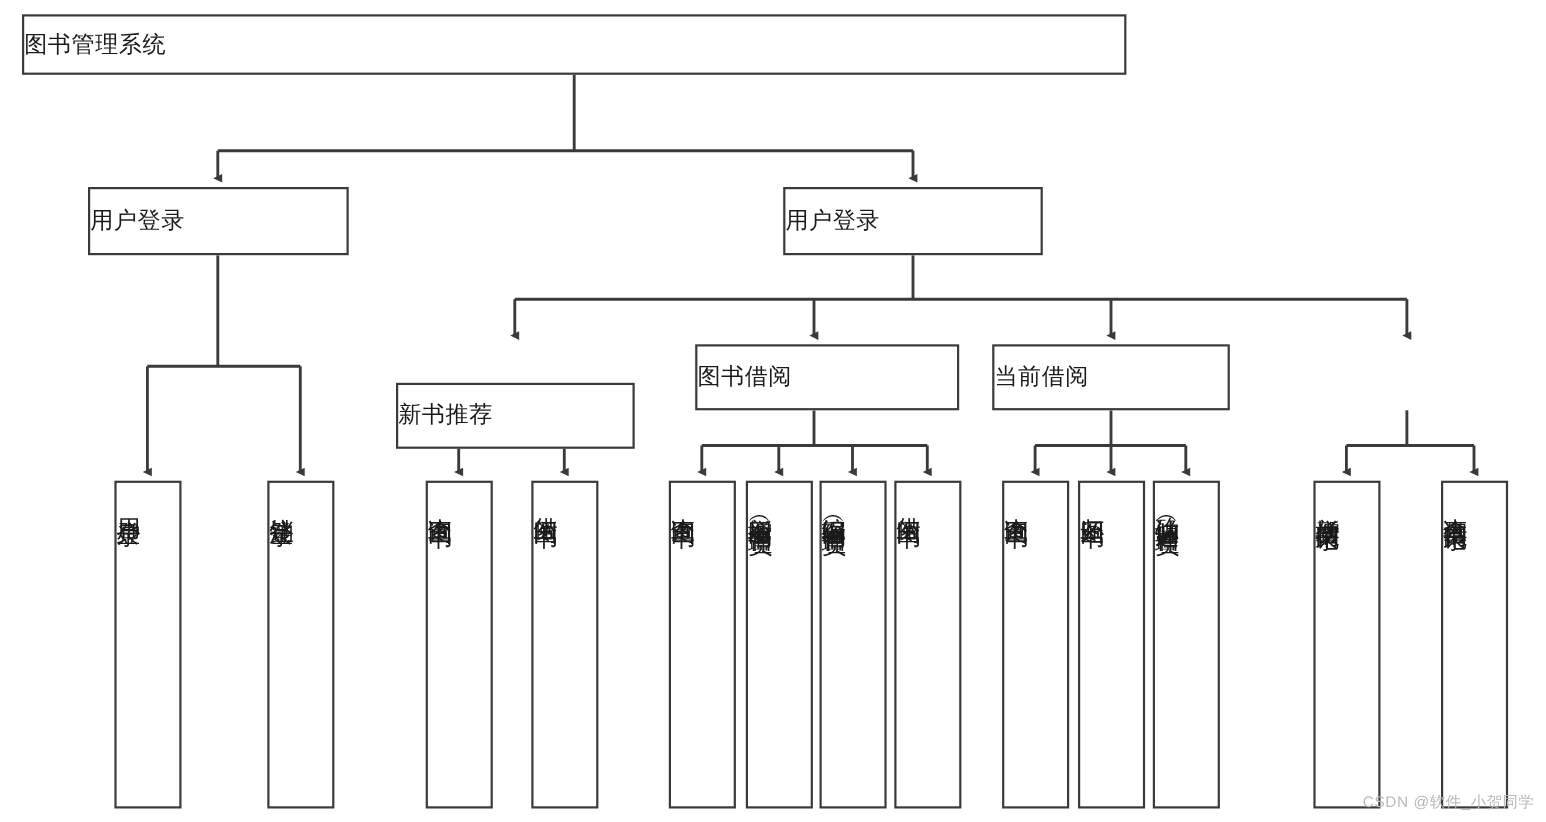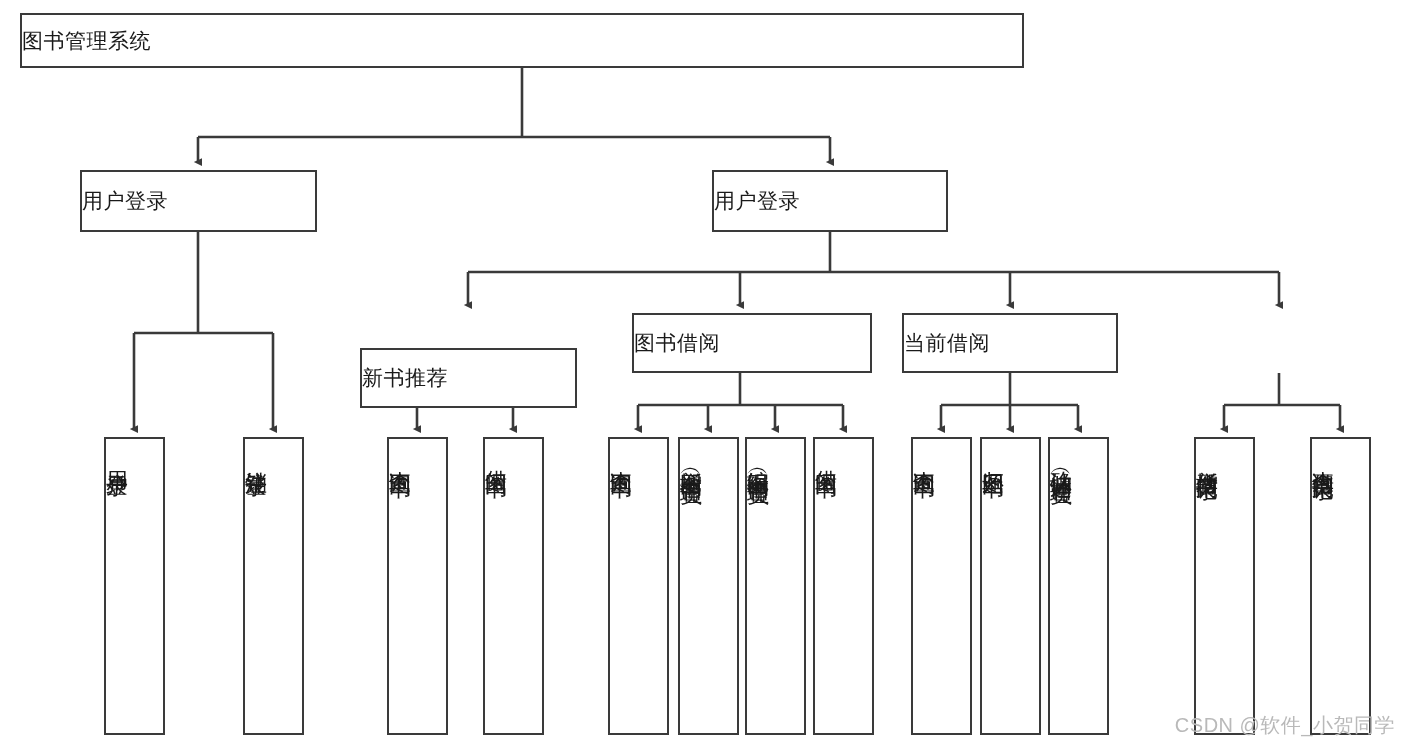--- a/index.html
+++ b/index.html
@@ -51,21 +51,21 @@
     writing-mode: vertical-rl;
     text-orientation: upright;
     font-size: 22px;
     letter-spacing: 2px;
     line-height: 1;
   }
   #watermark {
     position: absolute;
     right: 10px;
     bottom: 8px;
-    font-size: 20px;
+    font-size: 14px;
     color: #b9b9b9;
     letter-spacing: 0.5px;
     white-space: nowrap;
     pointer-events: none;
   }
 </style>
 </head>
 <body>
 
 <div id="diagram-root">

